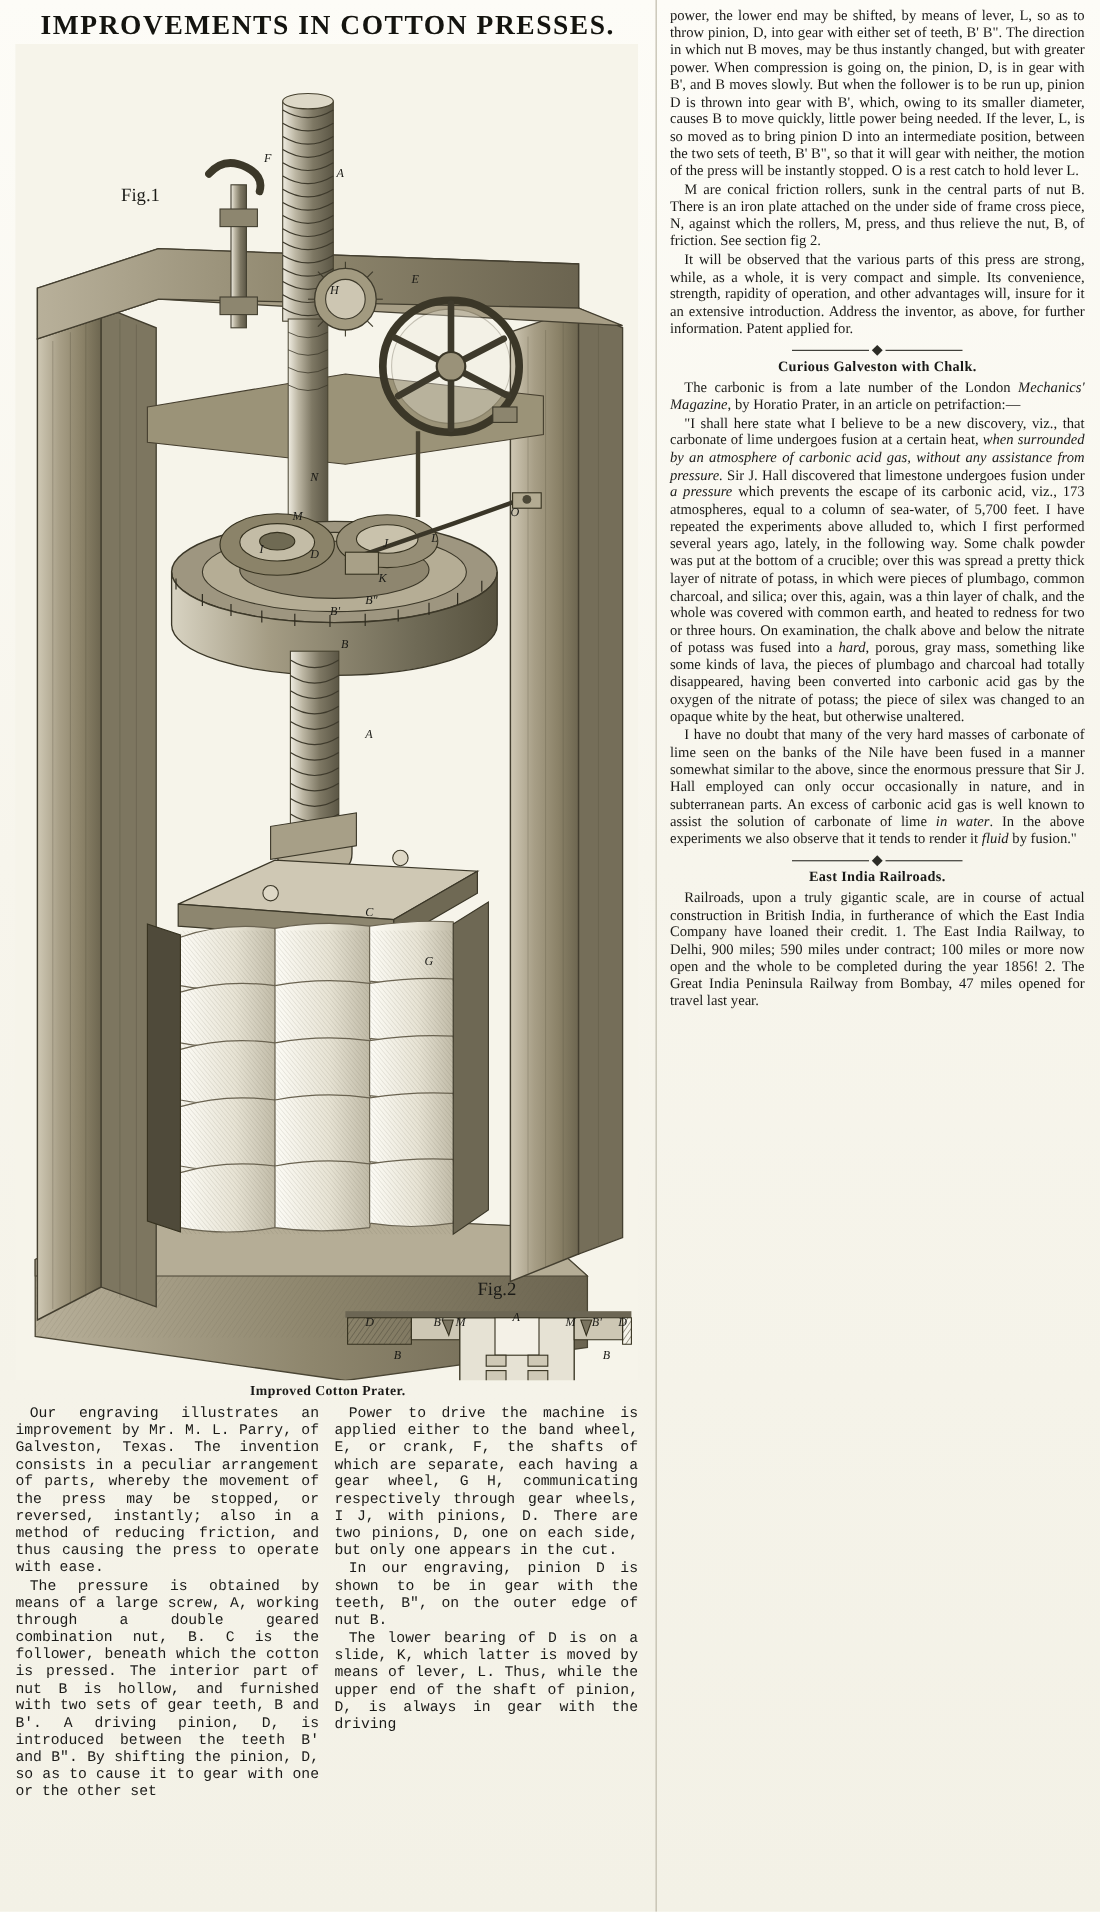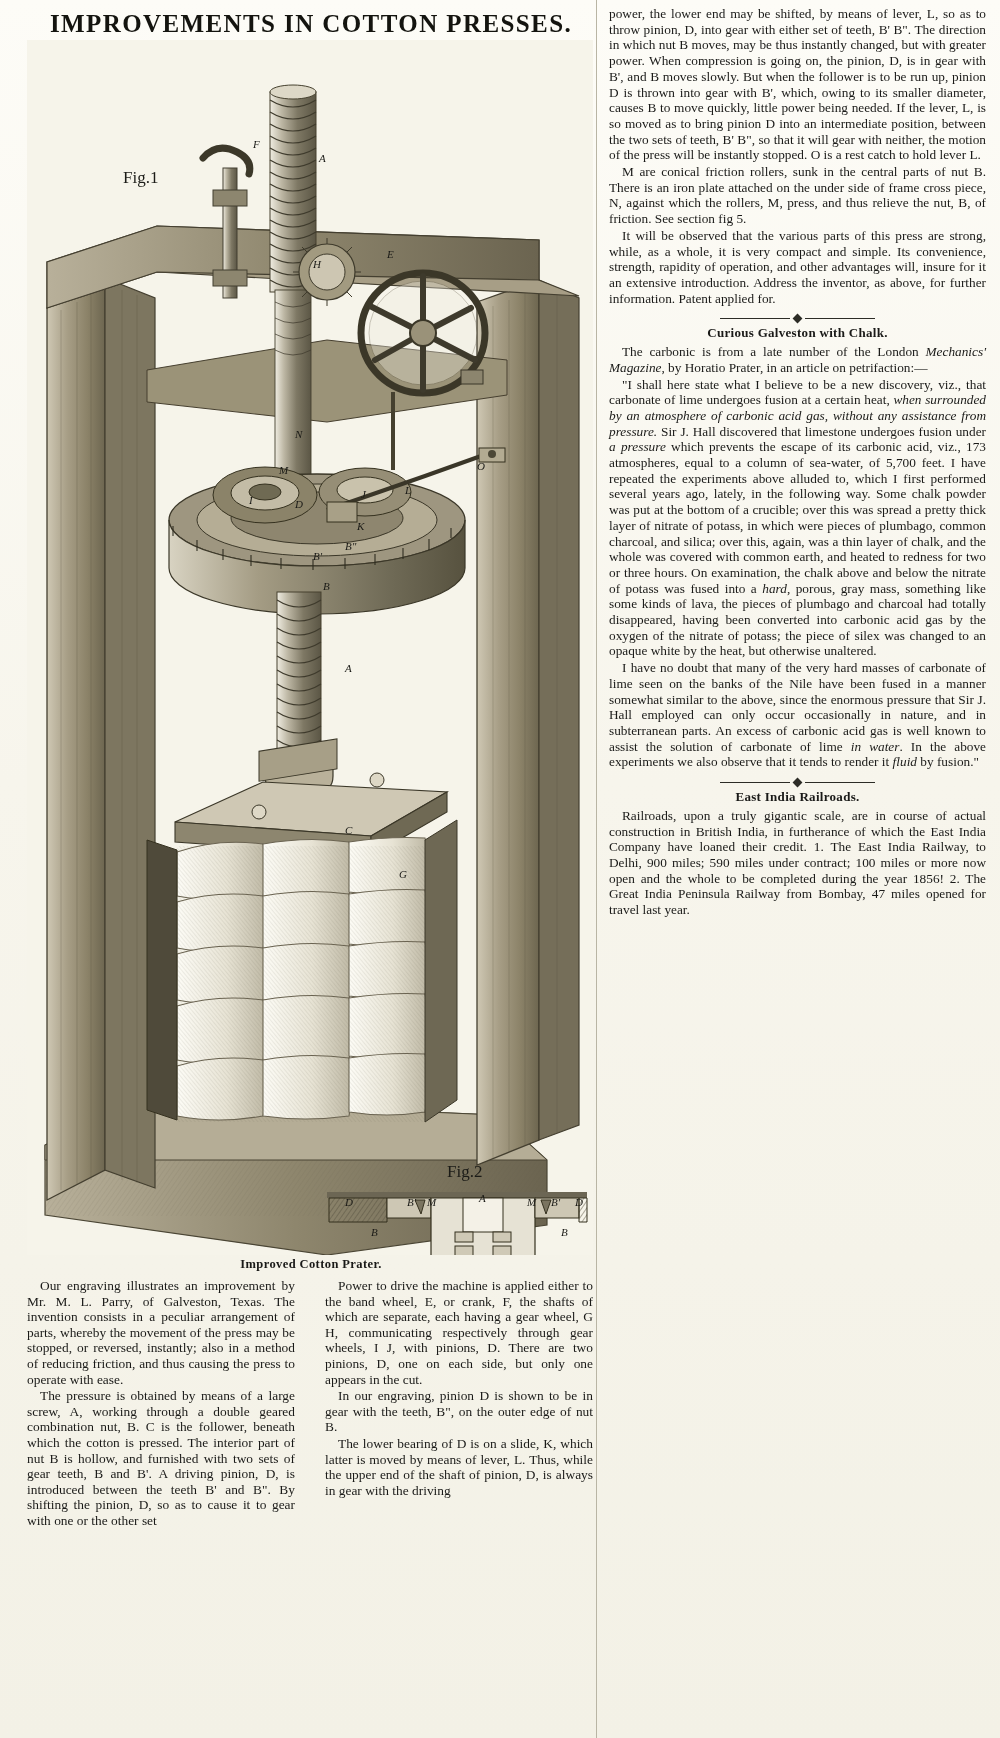--- a/index.html
+++ b/index.html
@@ -12,21 +12,21 @@
   }
   .page{
     position:relative;
     width:1000px;height:1738px;
     box-sizing:border-box;
     background:
       linear-gradient(180deg,#fdfcf7 0%,#f7f5ec 45%,#f3f1e6 100%);
   }
   
   .left-col{
-    position:absolute;left:13px;top:0;width:592px;height:1230px;
+    position:absolute;left:0;top:0;width:592px;height:1230px;
     box-sizing:border-box;
     padding:4px 10px 0 14px;
   }
   .right-col{
     position:absolute;left:596px;top:0;width:404px;height:1738px;
     box-sizing:border-box;
     padding:6px 14px 0 12px;
     border-left:1px solid #b9b5a4;
   }
   
@@ -61,22 +61,23 @@
   .cap{
     text-align:center;
     font-size:12.5px;
     font-weight:bold;
     letter-spacing:.4px;
     margin:2px 0 6px 0;
   }
   
   .textcols{
     display:flex;
-    gap:30px;
+    gap:14px;
     width:566px;
+    font-family:Liberation Mono, monospace;
   }
   .tcol{width:276px;}
   p.bt{
     margin:0 0 1px 0;
     font-size:13.4px;
     line-height:15.6px;
     text-align:justify;
     text-indent:13px;
     hyphens:auto;
   }
@@ -409,21 +410,21 @@
         <p class="bt">Power to drive the machine is applied either to the band wheel, E, or crank, F, the shafts of which are separate, each having a gear wheel, G H, communicating respectively through gear wheels, I J, with pinions, D. There are two pinions, D, one on each side, but only one appears in the cut.</p>
         <p class="bt">In our engraving, pinion D is shown to be in gear with the teeth, B", on the outer edge of nut B.</p>
         <p class="bt">The lower bearing of D is on a slide, K, which latter is moved by means of lever, L. Thus, while the upper end of the shaft of pinion, D, is always in gear with the driving</p>
       </div>
     </div>
   </div>
 
   <div class="right-col">
 
     <p class="bt" style="text-indent:0;">power, the lower end may be shifted, by means of lever, L, so as to throw pinion, D, into gear with either set of teeth, B' B". The direction in which nut B moves, may be thus instantly changed, but with greater power. When compression is going on, the pinion, D, is in gear with B', and B moves slowly. But when the follower is to be run up, pinion D is thrown into gear with B', which, owing to its smaller diameter, causes B to move quickly, little power being needed. If the lever, L, is so moved as to bring pinion D into an intermediate position, between the two sets of teeth, B' B", so that it will gear with neither, the motion of the press will be instantly stopped. O is a rest catch to hold lever L.</p>
-    <p class="bt">M are conical friction rollers, sunk in the central parts of nut B. There is an iron plate attached on the under side of frame cross piece, N, against which the rollers, M, press, and thus relieve the nut, B, of friction. See section fig 5.</p>
+    <p class="bt">M are conical friction rollers, sunk in the central parts of nut B. There is an iron plate attached on the under side of frame cross piece, N, against which the rollers, M, press, and thus relieve the nut, B, of friction. See section fig 2.</p>
     <p class="bt">It will be observed that the various parts of this press are strong, while, as a whole, it is very compact and simple. Its convenience, strength, rapidity of operation, and other advantages will, insure for it an extensive introduction. Address the inventor, as above, for further information. Patent applied for.</p>
 
     <div class="rule-orn">
       <span class="bar"></span><span class="dia"></span><span class="bar"></span>
     </div>
 
     <div class="subhead">Curious Galveston with Chalk.</div>
 
     <p class="bt"><span>The carbonic is from a late number of the London </span><i class="it">Mechanics' Magazine</i><span>, by Horatio Prater, in an article on petrifaction:—</span></p>
 

